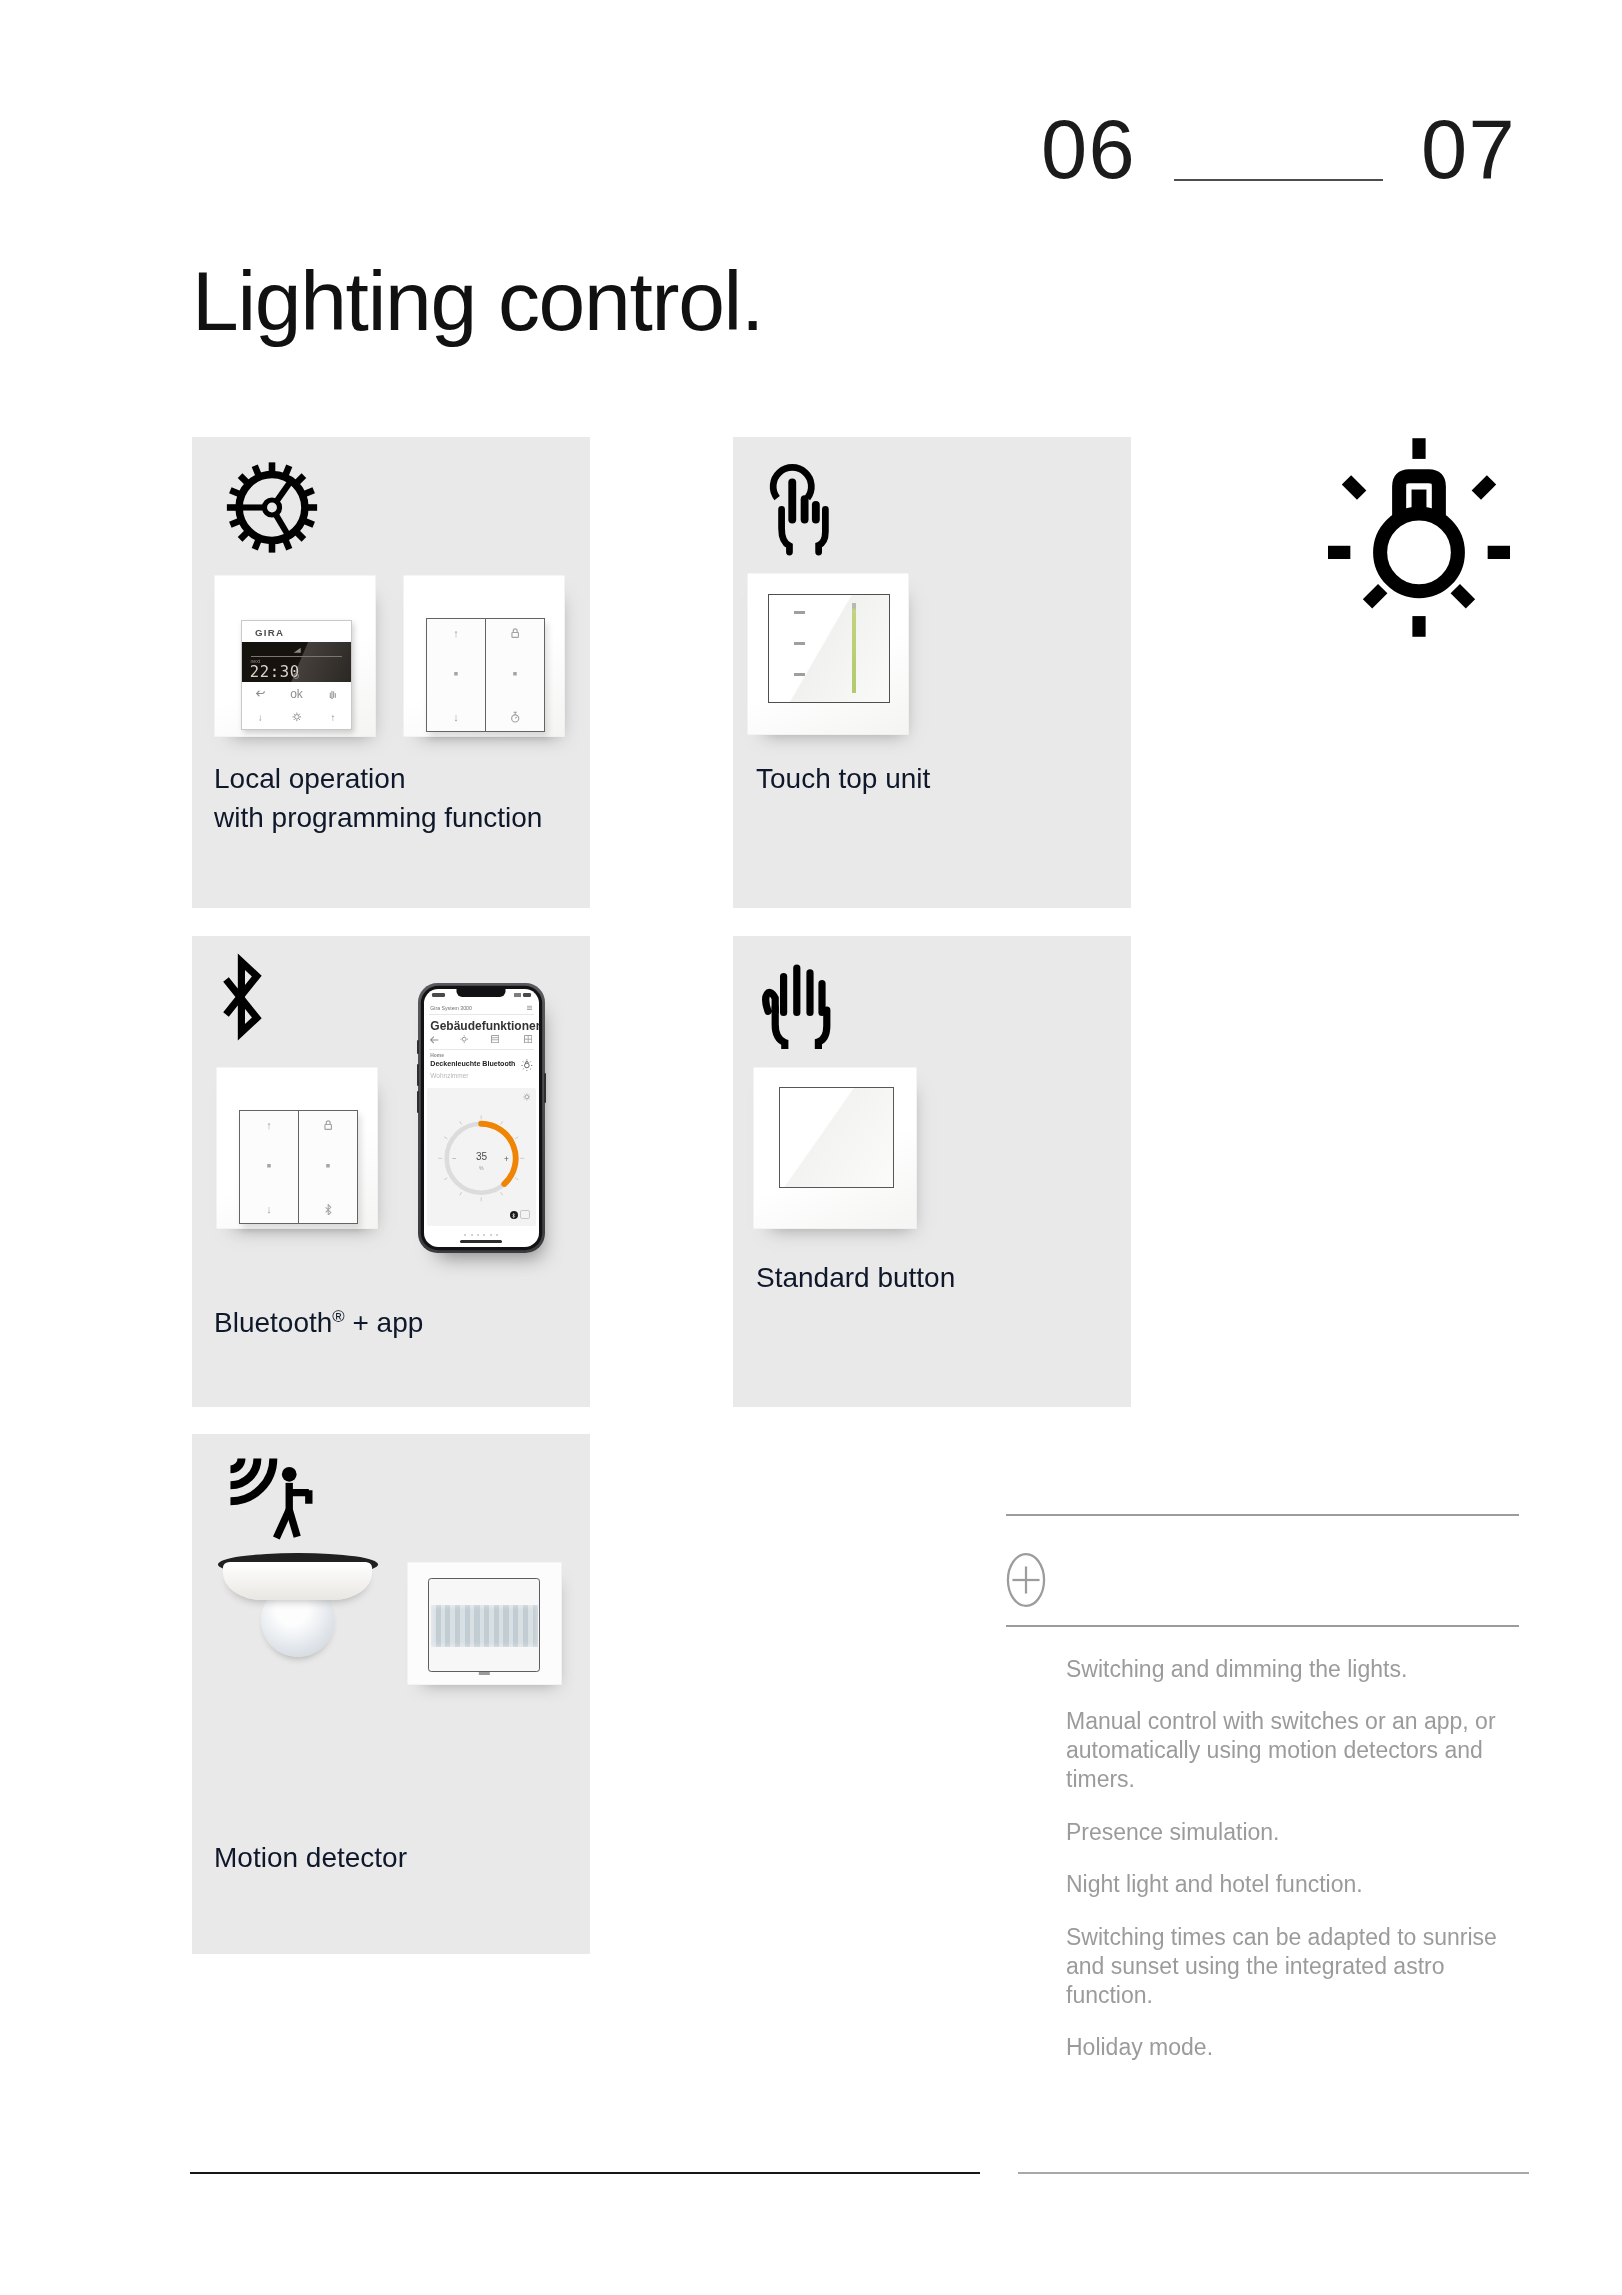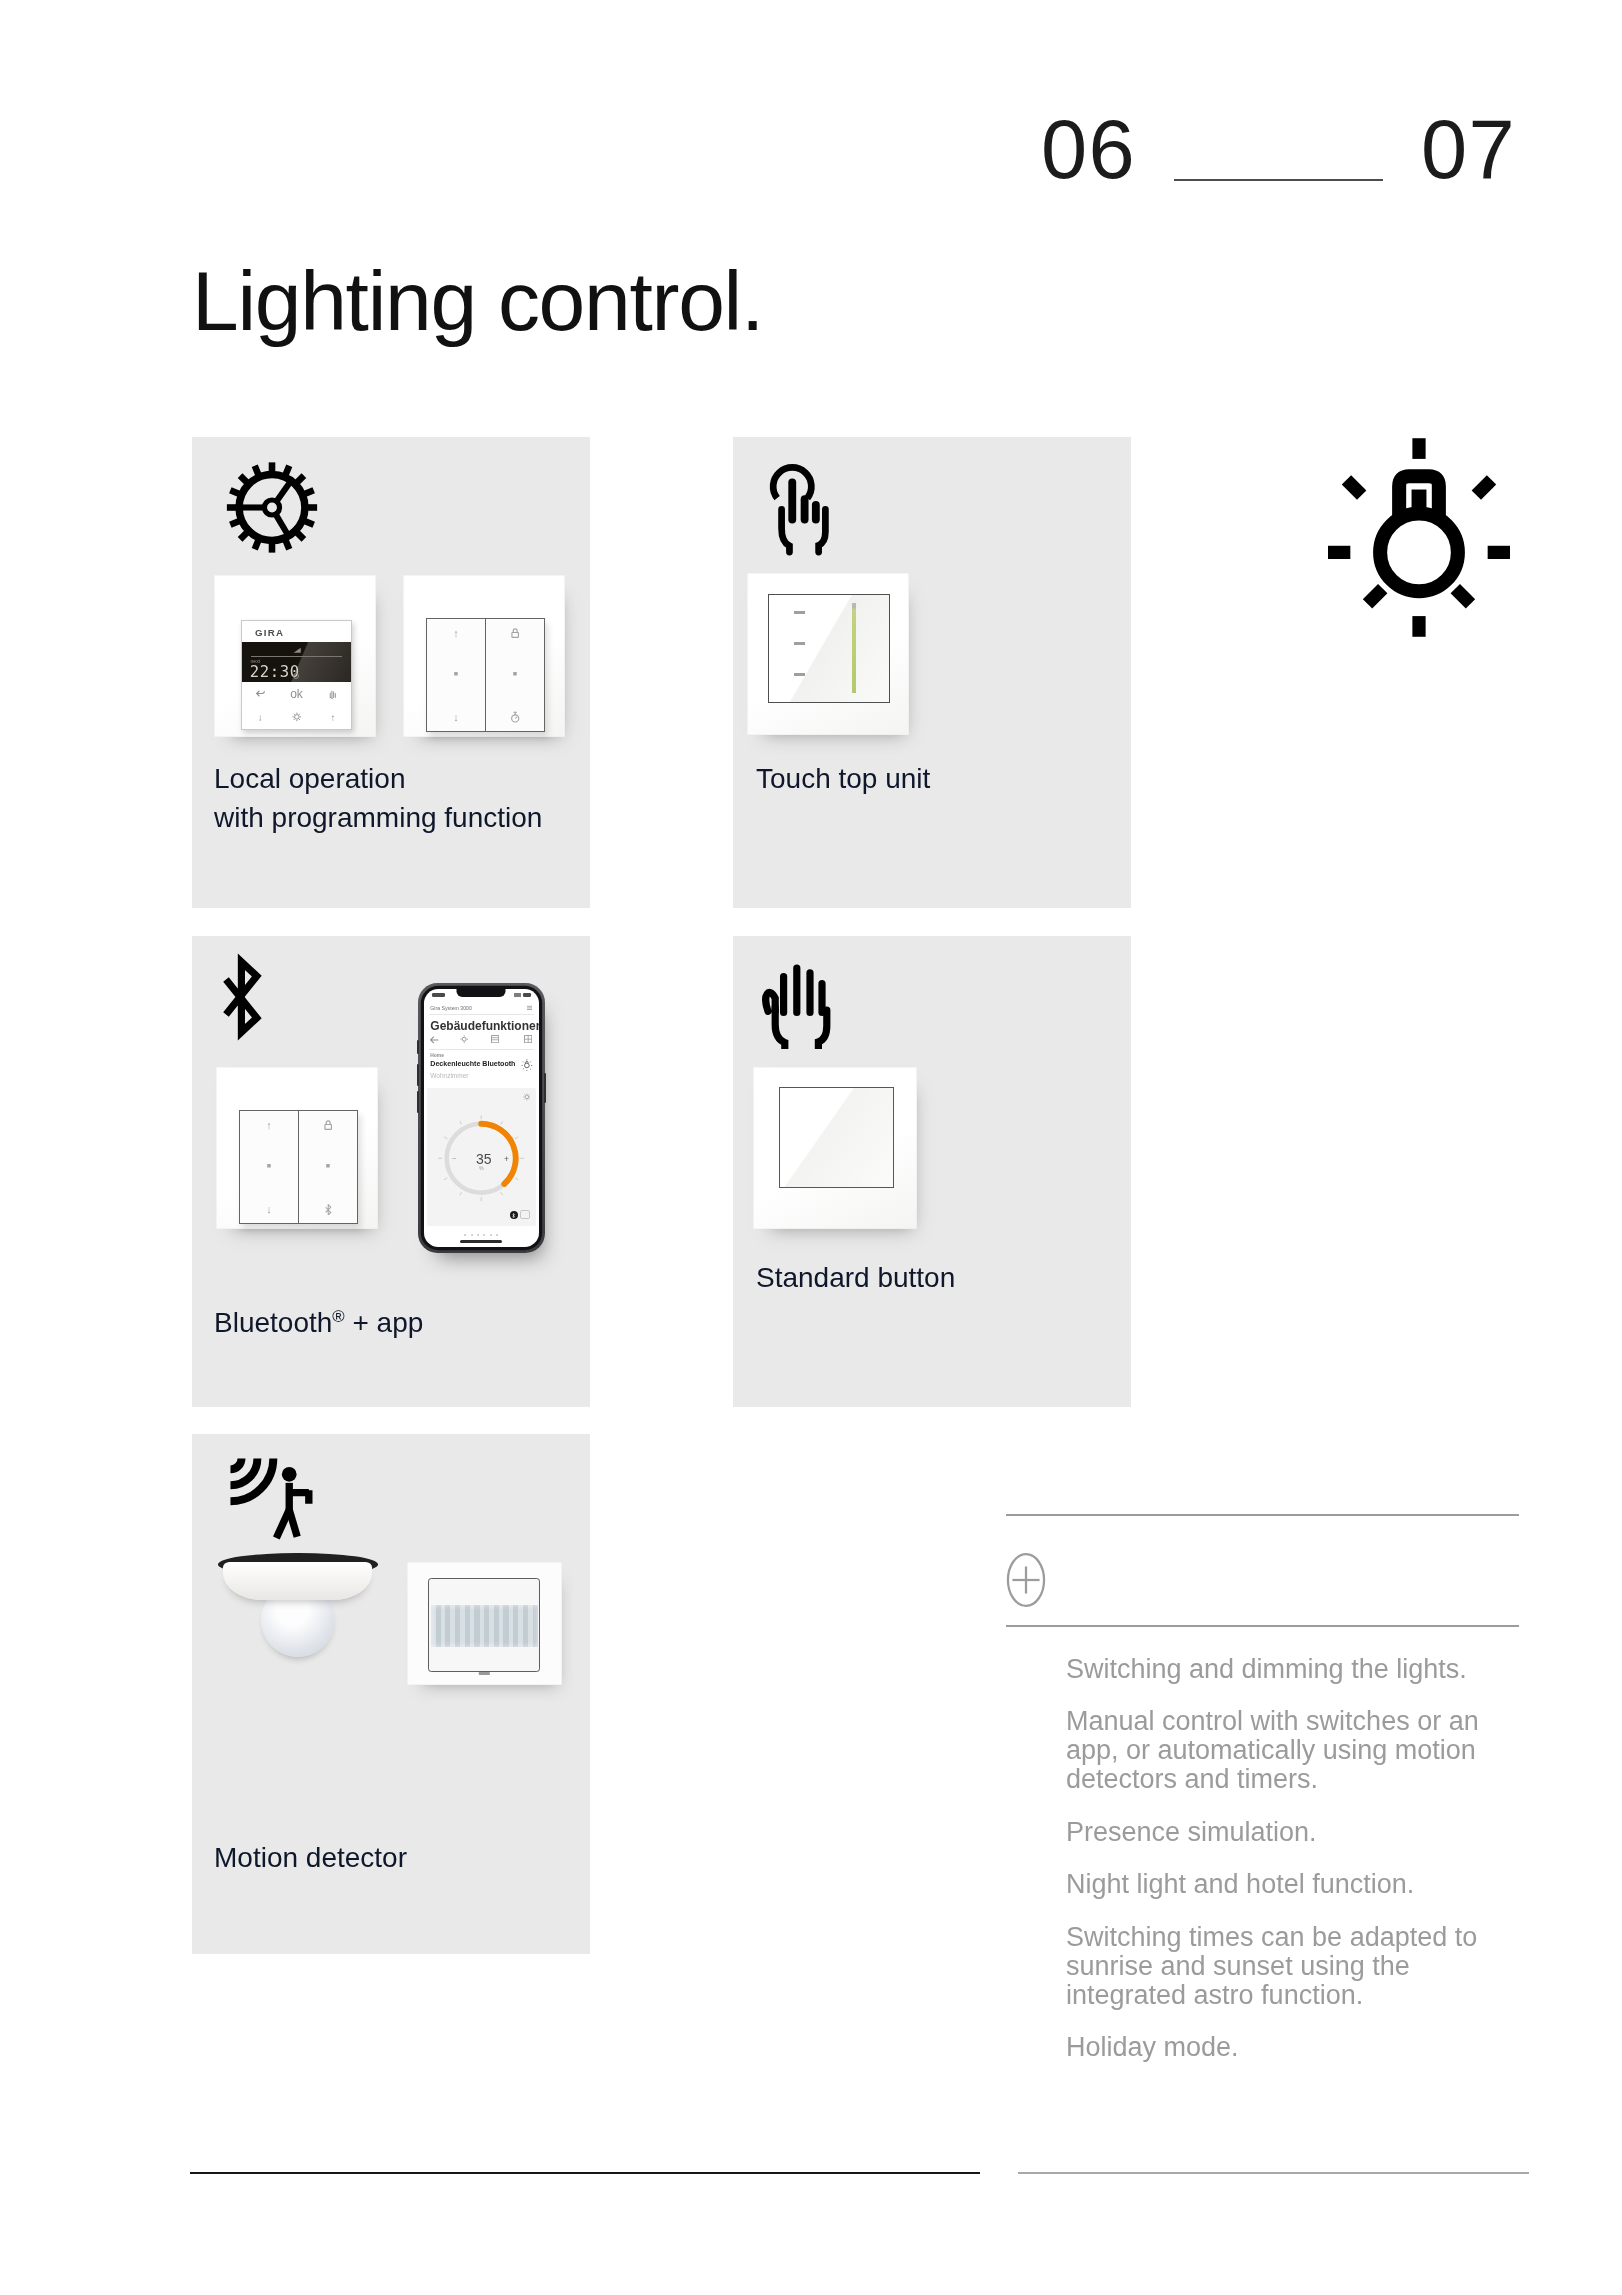--- a/index.html
+++ b/index.html
@@ -89,21 +89,21 @@
       border-radius:3.2px;background:#f7f7f7;}
   #det-lens{position:absolute;left:1.9px;right:1.9px;top:26px;height:42px;
       background:repeating-linear-gradient(90deg,#d9e0e4 0 4.5px,#c2ccd3 4.5px 9.7px);
       box-shadow:0 0 6.5px rgba(255,255,255,.6) inset;}
   #det-notch{position:absolute;left:50%;bottom:-4.5px;transform:translateX(-50%);
       width:10.4px;height:3.2px;background:#9a9a9a;}
 
   
   .rule{position:absolute;height:1.9px;background:#9c9c9c;}
   #hl-header{font-size:24px;line-height:42px;color:#8b8b8b;white-space:pre-line;}
-  .hl-item{font-size:27px;line-height:29px;color:#9b9b9b;margin-bottom:23.4px;}
+  .hl-item{font-size:23px;line-height:29px;color:#9b9b9b;margin-bottom:23.4px;}
 
   
   #footer-left{position:absolute;left:190px;top:2172px;width:790px;height:1.9px;background:#161616;}
   #footer-right{position:absolute;left:1018px;top:2172px;width:511px;height:1.9px;background:#a8a8a8;}
 
   svg{display:block;}
   sup{font-size:60%;}
 </style>
 </head>
 <body>
@@ -365,21 +365,21 @@
               <line x1="53" y1="160" x2="50" y2="165"></line>
             <line x1="31" y1="138" x2="26" y2="141"></line>
               <line x1="23" y1="108" x2="17" y2="108"></line>
             <line x1="31" y1="78" x2="26" y2="75"></line>
               <line x1="53" y1="56" x2="50" y2="51"></line>
           </g>
           <circle cx="83" cy="108" r="53" fill="none" stroke="#dcdcdc" stroke-width="7"></circle>
           <path d="M83,55 A53,53 0 0 1 118.5,147.4" fill="none" stroke="#ef8405" stroke-width="9" stroke-linecap="round"></path>
         </svg>
         <div class="ph-t" style="left:25px;top:66px;font-size:7.8px;color:#9a9a9a;">−</div>
-        <div class="ph-t" style="left:49px;top:63px;font-size:14px;color:#4a4a4a;">35</div>
+        <div class="ph-t" style="left:49px;top:63px;font-size:10px;color:#4a4a4a;">35</div>
         <div class="ph-t" style="left:52px;top:77px;font-size:5.2px;color:#9a9a9a;">%</div>
         <div class="ph-t" style="left:77px;top:66px;font-size:8.4px;color:#555;">+</div>
         <div class="abs" style="right:17.5px;bottom:6.5px;width:8.4px;height:8.4px;border-radius:50%;background:#1a1a1a;">
           <svg style="margin:1.6px auto 0 2.6px;" width="3.2" height="5.2" viewBox="0 0 12 18">
               <path d="M2,5 L10,13 L6,17 V1 L10,5 L2,13" fill="none" stroke="#fff" stroke-width="2.4"></path>
             </svg>
         </div>
         <div class="abs" style="right:5.2px;bottom:6.5px;width:8.4px;height:7.1px;border:1px solid #c6c6c6;border-radius:1.9px;"></div>
       </div>
       <div class="dots">

